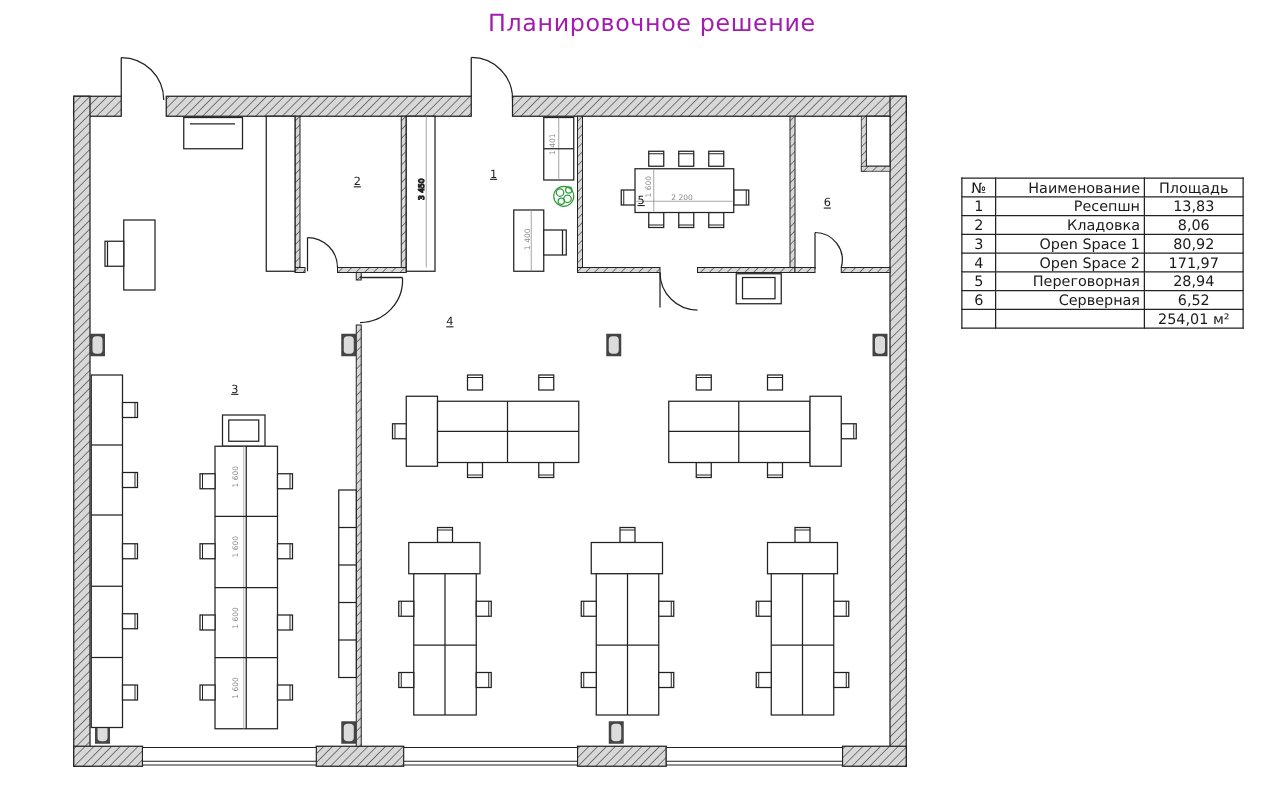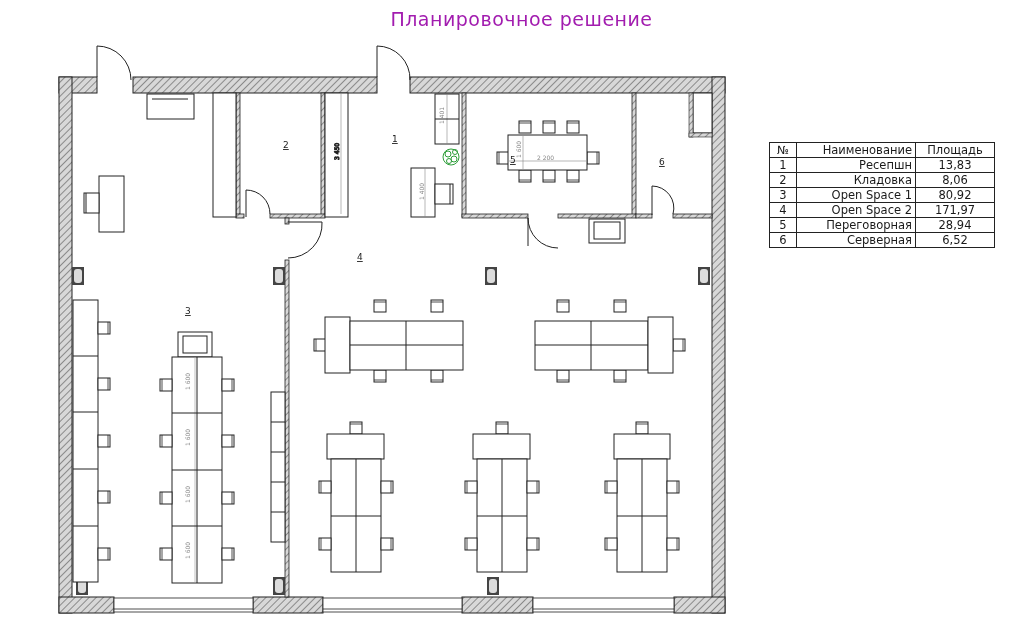--- a/index.html
+++ b/index.html
@@ -325,14 +325,19 @@
   <tr>
     <td class="c-num">5</td>
     <td class="c-name">Переговорная</td>
     <td class="c-area">28,94</td>
   </tr>
   <tr>
     <td class="c-num">6</td>
     <td class="c-name">Серверная</td>
     <td class="c-area">6,52</td>
   </tr>
+  <tr>
+    <td class="c-num"></td>
+    <td class="c-name"></td>
+    <td class="c-area">254,01 м²</td>
+  </tr>
 </tbody>
   </table>
 
 </body></html>

